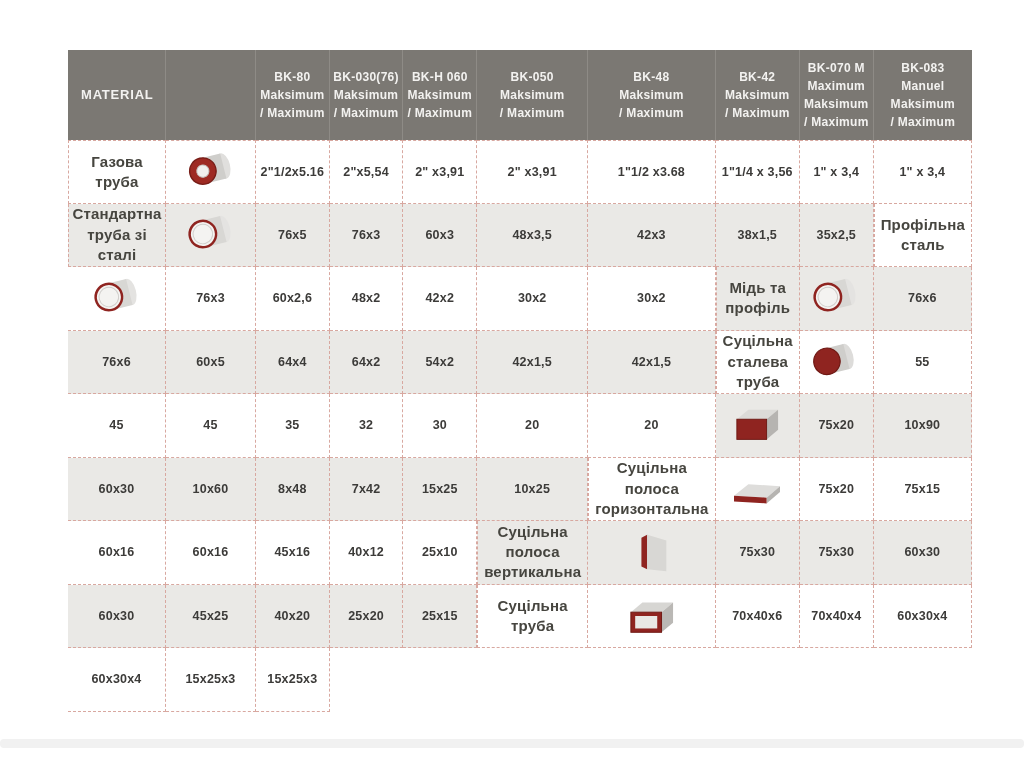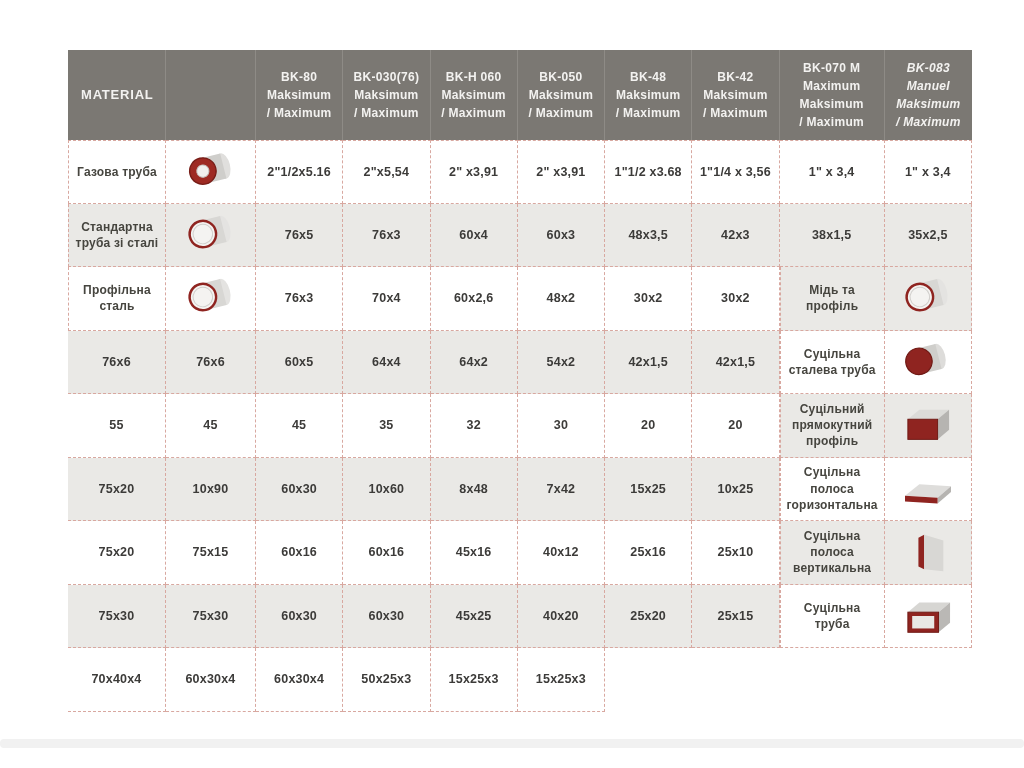--- a/index.html
+++ b/index.html
@@ -26,21 +26,21 @@
     font-size:12px;
     letter-spacing:0.3px;
     display:flex;
     flex-direction:column;
     align-items:center;
     justify-content:center;
     text-align:center;
     line-height:1.5;
     border-right:1px solid #8e8b86;
   }
-  .hcell.hlast { border-right:none;font-style:italic; }
+  .hcell.hlast { border-right:none; }
   .hcell.material {
     align-items:flex-start;
     text-align:center;
     padding-left:13px;
     font-size:13px;
     letter-spacing:0.8px;
   }
 
   
   .cell {
@@ -54,21 +54,21 @@
     letter-spacing:0.2px;
     background:#ffffff;
     border-right:1px dashed #d8a8a0;
     border-bottom:1px dashed #d8a8a0;
     padding:2px;
   }
   .cell.alt { background:#eae9e6; }
   .cell.first-col { border-left:1px dashed #d8a8a0; }
   .cell.top-row { border-top:1px dashed #d8a8a0; }
   .cell.material {
-    font-size:12px;
+    font-size:15px;
     color:#46453f;
     line-height:1.35;
     padding:6px 6px;
   }
   .cell.iconcell svg { display:block; }
 
   .bottom-strip {
     position:absolute;
     left:0; top:739px;
     width:1024px; height:9px;
@@ -152,41 +152,40 @@
             <g transform="rotate(-14 30 24)">
               <ellipse cx="44" cy="21" rx="7" ry="14" fill="#e4e3e1"></ellipse>
               <rect x="22" y="7" width="22" height="28" fill="#d8d7d4"></rect>
               <circle cx="22" cy="21" r="13.8" fill="#f4f3f1" stroke="#8f2420" stroke-width="2.6"></circle>
               <circle cx="22" cy="21" r="10.2" fill="none" stroke="#d0cecb" stroke-width="1"></circle>
             </g>
           </svg>
         </div>
         <div class="cell value alt">76x5</div>
         <div class="cell value alt">76x3</div>
-        <div class="cell value alt">60x4</div>
         <div class="cell value alt">60x3</div>
         <div class="cell value alt">48x3,5</div>
         <div class="cell value alt">42x3</div>
         <div class="cell value alt">38x1,5</div>
         <div class="cell value alt">35x2,5</div>
         <div class="cell material first-col">Профільна сталь</div>
         <div class="cell iconcell">
           <svg width="58" height="46" viewBox="0 0 60 48">
             <g transform="rotate(-14 30 24)">
               <ellipse cx="44" cy="21" rx="7" ry="14" fill="#e4e3e1"></ellipse>
               <rect x="22" y="7" width="22" height="28" fill="#d8d7d4"></rect>
               <circle cx="22" cy="21" r="13.8" fill="#f4f3f1" stroke="#8f2420" stroke-width="2.6"></circle>
               <circle cx="22" cy="21" r="10.2" fill="none" stroke="#d0cecb" stroke-width="1"></circle>
             </g>
           </svg>
         </div>
         <div class="cell value">76x3</div>
-        <div class="cell value">70x4</div>
         <div class="cell value">60x2,6</div>
         <div class="cell value">48x2</div>
+        <div class="cell value">42x2</div>
         <div class="cell value">30x2</div>
         <div class="cell value">30x2</div>
         <div class="cell material first-col alt">Мідь та профіль</div>
         <div class="cell iconcell alt">
           <svg width="58" height="46" viewBox="0 0 60 48">
             <g transform="rotate(-14 30 24)">
               <ellipse cx="44" cy="21" rx="7" ry="14" fill="#e4e3e1"></ellipse>
               <rect x="22" y="7" width="22" height="28" fill="#d8d7d4"></rect>
               <circle cx="22" cy="21" r="13.8" fill="#f4f3f1" stroke="#8f2420" stroke-width="2.6"></circle>
               <circle cx="22" cy="21" r="10.2" fill="none" stroke="#d0cecb" stroke-width="1"></circle>
@@ -212,21 +211,20 @@
           </svg>
         </div>
         <div class="cell value">55</div>
         <div class="cell value">45</div>
         <div class="cell value">45</div>
         <div class="cell value">35</div>
         <div class="cell value">32</div>
         <div class="cell value">30</div>
         <div class="cell value">20</div>
         <div class="cell value">20</div>
-        <div class="cell material first-col alt">Суцільний прямокутний профіль</div>
         <div class="cell iconcell alt">
           <svg width="58" height="46" viewBox="0 0 60 48">
             <polygon points="9,18 21,8 52,8 40,18" fill="#dcdbd8"></polygon>
             <polygon points="40,18 52,8 52,29 40,39" fill="#b6b4b1"></polygon>
             <rect x="9" y="18" width="31" height="21" fill="#8f2420" stroke="#6e1813" stroke-width="1"></rect>
           </svg>
         </div>
         <div class="cell value alt">75x20</div>
         <div class="cell value alt">10x90</div>
         <div class="cell value alt">60x30</div>
@@ -242,21 +240,20 @@
             <polygon points="40,33 54,21 54,27 40,39" fill="#b6b4b1"></polygon>
             <polygon points="6,31 40,33 40,39 6,37" fill="#8f2420"></polygon>
           </svg>
         </div>
         <div class="cell value">75x20</div>
         <div class="cell value">75x15</div>
         <div class="cell value">60x16</div>
         <div class="cell value">60x16</div>
         <div class="cell value">45x16</div>
         <div class="cell value">40x12</div>
-        <div class="cell value">25x16</div>
         <div class="cell value">25x10</div>
         <div class="cell material first-col alt">Суцільна полоса вертикальна</div>
         <div class="cell iconcell alt">
           <svg width="58" height="46" viewBox="0 0 60 48">
             <polygon points="20,9 26,6 46,12 40,15" fill="#e8e7e4"></polygon>
             <polygon points="20,9 26,6 26,42 20,39" fill="#8f2420"></polygon>
             <polygon points="26,6 46,12 46,44 26,42" fill="#d8d7d4"></polygon>
           </svg>
         </div>
         <div class="cell value alt">75x30</div>
@@ -269,22 +266,22 @@
         <div class="cell value alt">25x15</div>
         <div class="cell material first-col">Суцільна труба</div>
         <div class="cell iconcell">
           <svg width="58" height="46" viewBox="0 0 60 48">
             <polygon points="9,20 21,10 53,10 41,20" fill="#d7d6d3"></polygon>
             <polygon points="41,20 53,10 53,31 41,41" fill="#bab8b5"></polygon>
             <rect x="9" y="20" width="32" height="21" fill="#8f2420" stroke="#6e1813" stroke-width="1"></rect>
             <rect x="13.5" y="24" width="23" height="13" fill="#e9e8e5"></rect>
           </svg>
         </div>
+        <div class="cell value">70x40x6</div>
         <div class="cell value">70x40x4</div>
         <div class="cell value">60x30x4</div>
         <div class="cell value">60x30x4</div>
-        <div class="cell value">50x25x3</div>
         <div class="cell value">15x25x3</div>
         <div class="cell value">15x25x3</div>
       </div>
   </div>
   <div class="bottom-strip"></div>
 </div>
 
 </body></html>

